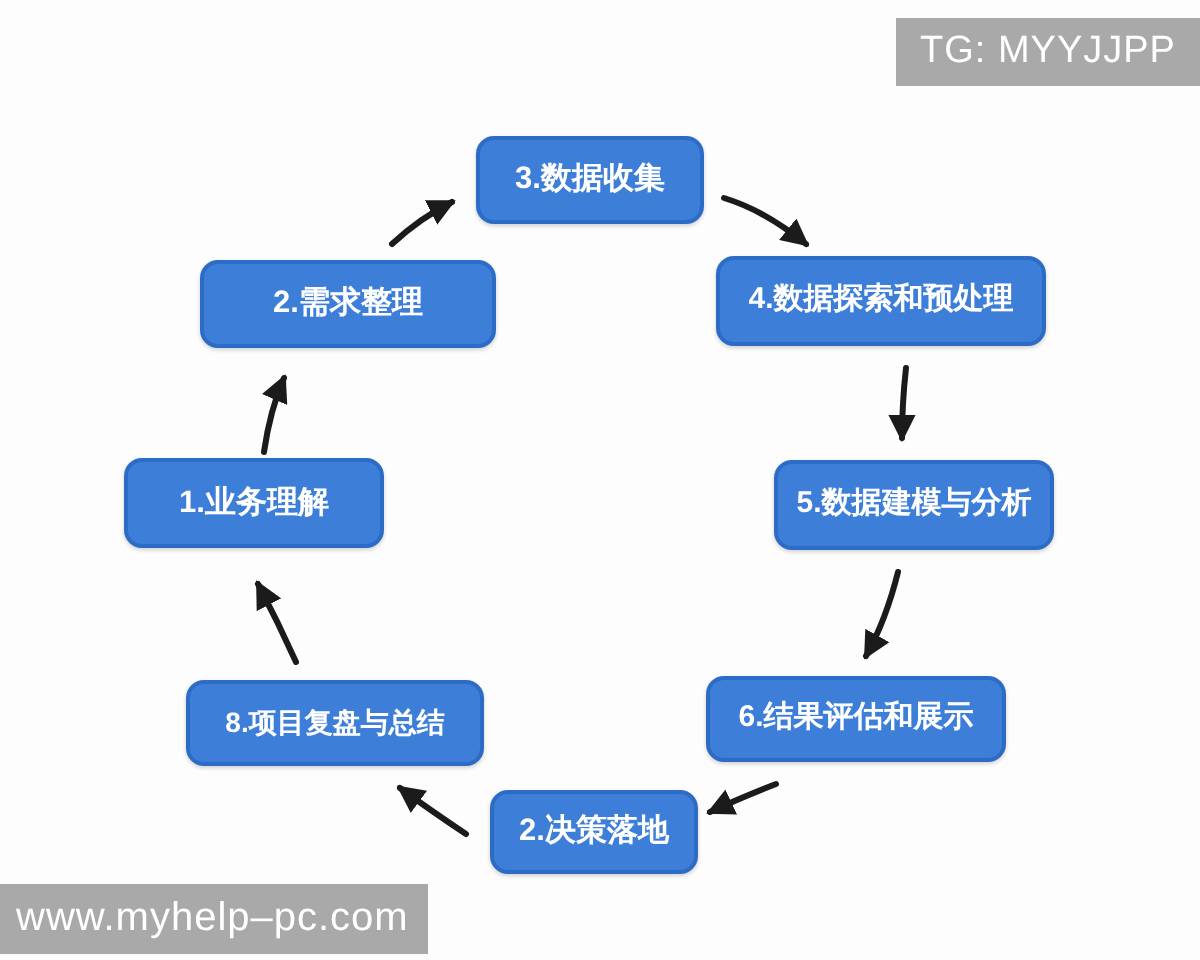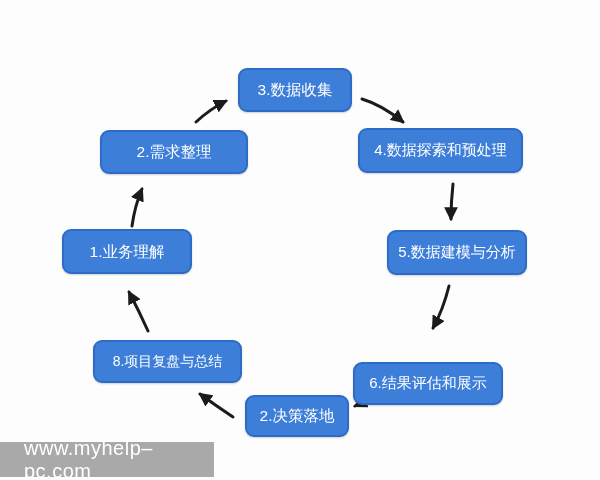--- a/index.html
+++ b/index.html
@@ -18,50 +18,50 @@
     stroke-linecap: round;
   }
 
   .box {
     position: absolute;
     display: flex; align-items: center; justify-content: center;
     background: var(--box-fill, #3d7ed9);
     border: 2px solid var(--box-border, #2d6cc6);
     border-radius: 9px;
     color: var(--box-text, #ffffff);
-    font-size: 15.5px; font-weight: 400;
+    font-size: 15.5px; font-weight: 700;
     text-align: center; line-height: 1.1;
     box-sizing: border-box;
     box-shadow: 0 1px 2px rgba(0,0,0,0.18);
     white-space: nowrap;
   }
   .b1 { left: 62px;  top: 229px; width: 130px; height: 45px; }
   .b2 { left: 100px; top: 130px; width: 148px; height: 44px; }
   .b3 { left: 238px; top: 68px;  width: 114px; height: 44px; }
   .b4 { left: 358px; top: 128px; width: 165px; height: 45px; font-size: 15px; }
   .b5 { left: 387px; top: 230px; width: 140px; height: 45px; font-size: 15px; }
-  .b6 { left: 353px; top: 338px; width: 150px; height: 43px; font-size: 15px; margin-top: 24px; }
+  .b6 { left: 353px; top: 338px; width: 150px; height: 43px; font-size: 15px; }
   .b7 { left: 245px; top: 395px; width: 104px; height: 42px; }
   .b8 { left: 93px;  top: 340px; width: 149px; height: 43px; font-size: 14px; }
 
   .watermark {
     position: absolute;
     display: flex; align-items: center;
     background: var(--watermark-bg, #a9a9a9);
     color: var(--watermark-text, #ffffff);
     font-weight: 400;
   }
   .wm-top {
     right: 0; top: 9px; height: 34px; width: 152px;
     padding-left: 12px; box-sizing: border-box;
     font-size: 19px; letter-spacing: 0.5px;
   }
   .wm-bottom {
     left: 0; top: 442px; height: 35px; width: 214px;
-    padding-left: 24px; box-sizing: border-box;
+    padding-left: 8px; box-sizing: border-box;
     font-size: 20px; letter-spacing: 0.5px;
   }
 </style>
 </head>
 <body>
 
 <div class="stage">
 
   <svg class="arrows" viewBox="0 0 600 480" aria-hidden="true">
     <defs>
@@ -81,17 +81,20 @@
 
   <div class="box b1">1.业务理解</div>
   <div class="box b2">2.需求整理</div>
   <div class="box b3">3.数据收集</div>
   <div class="box b4">4.数据探索和预处理</div>
   <div class="box b5">5.数据建模与分析</div>
   <div class="box b6">6.结果评估和展示</div>
   <div class="box b7">2.决策落地</div>
   <div class="box b8">8.项目复盘与总结</div>
 
+  <div class="watermark wm-top">
+    <span>TG: MYYJJPP</span>
+  </div>
   <div class="watermark wm-bottom">
     <span>www.myhelp–pc.com</span>
   </div>
 
 </div>
 
 </body></html>

